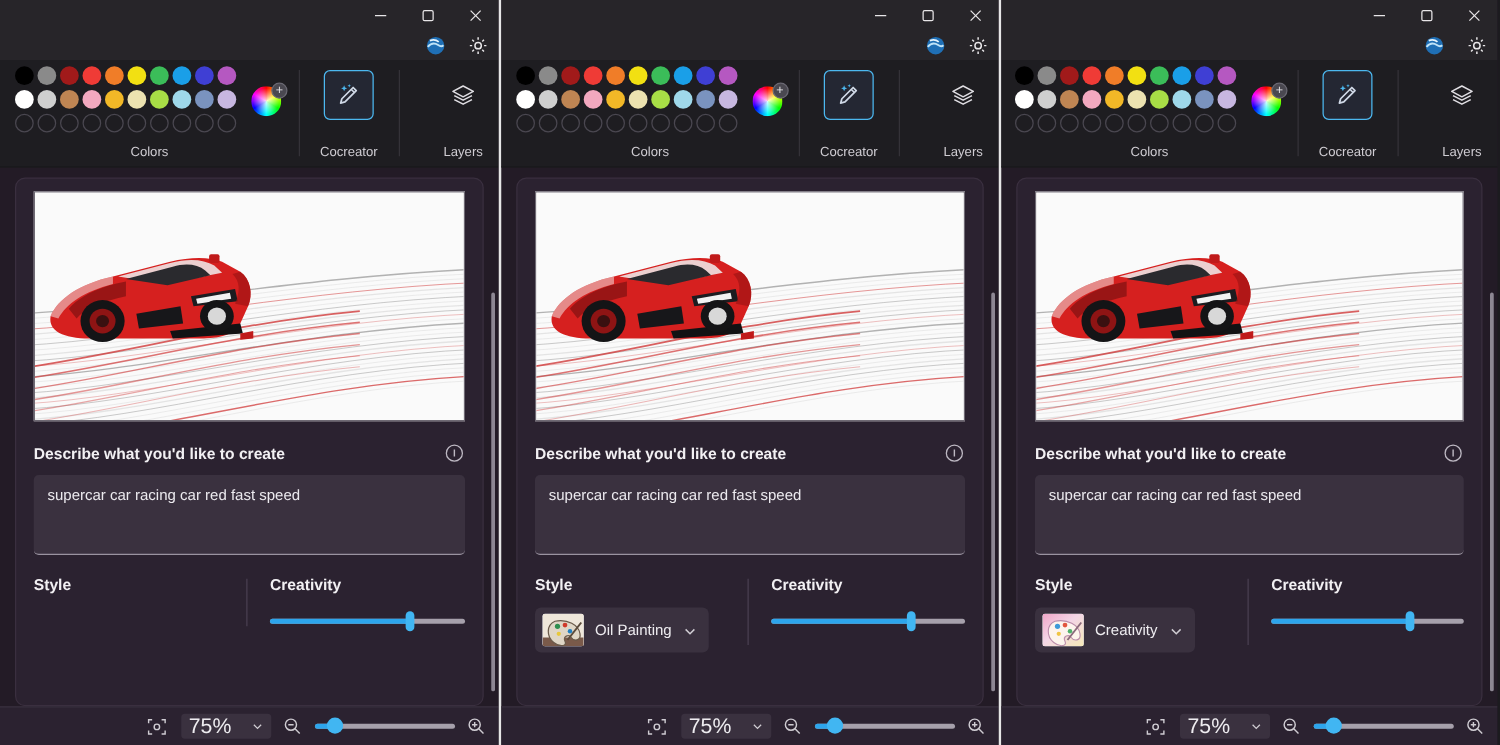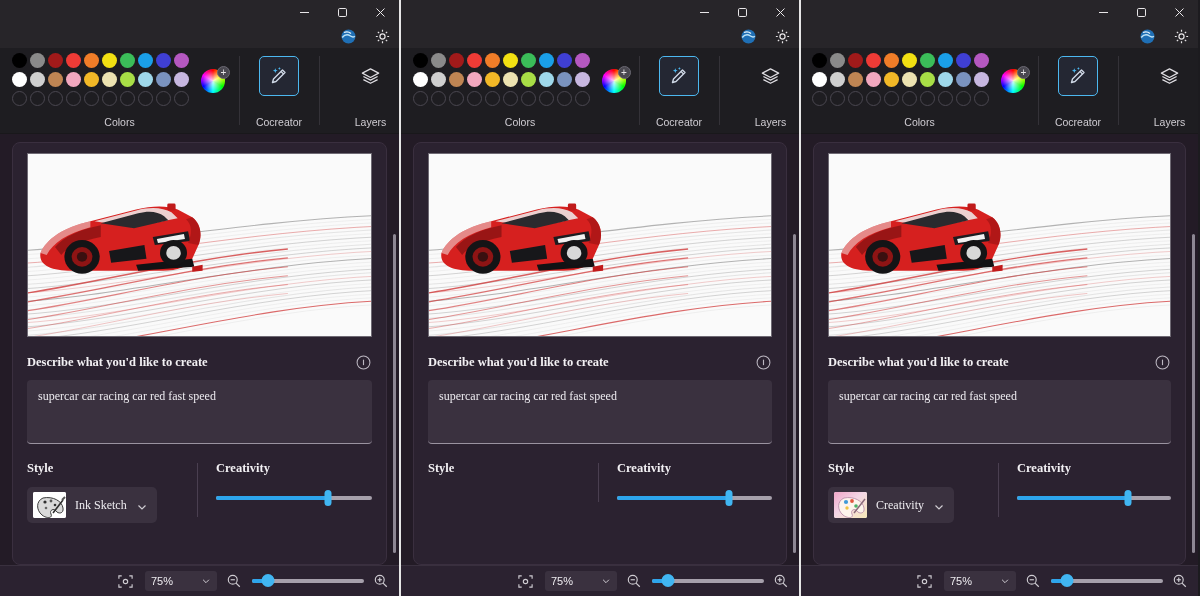--- a/index.html
+++ b/index.html
@@ -85,21 +85,21 @@
     color: #e8e6e8; font-size: 10px; line-height: 11px; text-align: center;
   }
   .tool {
     width: 40px; height: 40px; margin-top: 8px;
     display: flex; align-items: center; justify-content: center;
     border-radius: 5px;
   }
   .tool.sel { border: 1.5px solid #4cb8f0; background: #242733; }
 
   
-  .body { flex: 1 1 auto; position: relative; padding: 8px 12px 0 12px; overflow: hidden; font-family: Liberation Serif, serif; }
+  .body { flex: 1 1 auto; position: relative; padding: 8px 12px 0 12px; overflow: hidden; }
   .card {
     background: #2b2230;
     border: 1px solid #3a2f3f;
     border-radius: 8px;
     height: 100%;
     padding: 10px 14px 0 14px;
     display: flex; flex-direction: column;
     overflow: hidden;
   }
   .preview {
@@ -169,21 +169,21 @@
     display: flex; align-items: center; justify-content: flex-end;
     gap: 9px; padding-right: 9px;
     border-top: 1px solid #39303e;
   }
   .fitbtn { width: 22px; height: 20px; display: flex; align-items: center; justify-content: center; }
   .zoomsel {
     display: flex; align-items: center; justify-content: space-between;
     width: 72px; height: 20px; padding: 0 6px;
     background: #3a313f; border-radius: 3px;
   }
-  .zoomsel .zv { font-size: 11px; color: #eeecf0; }
+  .zoomsel .zv { font-size: 17px; color: #eeecf0; }
   .zicon { width: 17px; height: 17px; }
   .zslider { position: relative; width: 112px; height: 18px; }
   .ztrack { position: absolute; top: 7px; left: 0; right: 0; height: 3.5px; border-radius: 2px; background: #a6a0ab; }
   .zfill { position: absolute; top: 7px; left: 0; height: 3.5px; border-radius: 2px; background: #2da5ec; }
   .zthumb {
     position: absolute; top: 2px; width: 13px; height: 13px; border-radius: 50%;
     background: #41b6f2; transform: translateX(-50%);
   }
 </style>
 </head>
@@ -367,40 +367,20 @@
               <line x1="9" y1="6" x2="9" y2="11.8" stroke="#bdb8c2" stroke-width="1.2"></line>
             </svg>
           </div>
         </div>
 
         <div class="textarea" title="Describe what you'd like to create">supercar car racing car red fast speed</div>
 
         <div class="controls">
           <div class="ctl-style">
             <div class="ctl-label">Style</div>
-            <div class="stylebtn">
-              <div class="stylethumb">
-                  <svg viewBox="0 0 33 26">
-                    <rect width="33" height="26" fill="#fff"></rect>
-      <path d="M10 6 C 20 4, 29 9, 30 16 C 31 22, 25 22, 23 19 C 21 16, 16 18, 18 22 C 20 26, 14 27, 9 23 C 3 18, 3 9, 10 6 Z" fill="#d9d9d9" stroke="#3a3a3a" stroke-width="1"></path>
-      <circle cx="12" cy="10" r="1.6" fill="#2e2e2e"></circle>
-                    <circle cx="18" cy="9" r="1.4" fill="#555"></circle>
-      <circle cx="22" cy="13" r="1.3" fill="#333"></circle>
-                    <circle cx="13" cy="16" r="1.3" fill="#666"></circle>
-      <path d="M20 21 L 30 8" stroke="#2e2e2e" stroke-width="1.6"></path>
-      <path d="M29 8 L 32 5" stroke="#555" stroke-width="2"></path>
-                  </svg>
-                </div>
-              <div class="stylename">Ink Sketch</div>
-              <div class="chev">
-                <svg width="12" height="12" viewBox="0 0 12 12">
-                    <path d="M2.5 4.5 L6 8 L9.5 4.5" fill="none" stroke="#cfccd2" stroke-width="1.2"></path>
-                  </svg>
-              </div>
-            </div>
           </div>
           <div class="ctl-div"></div>
           <div class="ctl-creativity">
             <div class="ctl-label">Creativity</div>
             <div class="slider">
               <div class="strack"></div>
               <div class="sfill" style="width: 72%;"></div>
               <div class="sthumb" style="left: 72%;"></div>
             </div>
           </div>
@@ -626,20 +606,40 @@
               <line x1="9" y1="6" x2="9" y2="11.8" stroke="#bdb8c2" stroke-width="1.2"></line>
             </svg>
           </div>
         </div>
 
         <div class="textarea" title="Describe what you'd like to create">supercar car racing car red fast speed</div>
 
         <div class="controls">
           <div class="ctl-style">
             <div class="ctl-label">Style</div>
+            <div class="stylebtn">
+              <div class="stylethumb">
+                  <svg viewBox="0 0 33 26">
+                    <rect width="33" height="26" fill="#efe7da"></rect>
+      <rect y="19" width="33" height="7" fill="#7a5a4a"></rect>
+      <path d="M10 6 C 20 4, 29 9, 30 16 C 31 22, 25 22, 23 19 C 21 16, 16 18, 18 22 C 20 26, 14 27, 9 23 C 3 18, 3 9, 10 6 Z" fill="#dfd6c6" stroke="#6a5a4a" stroke-width="1"></path>
+      <circle cx="12" cy="10" r="2.1" fill="#2f8f4f"></circle>
+                    <circle cx="18" cy="9" r="1.9" fill="#d03a2a"></circle>
+      <circle cx="22" cy="14" r="1.8" fill="#1f7fc0"></circle>
+                    <circle cx="13" cy="16" r="1.7" fill="#e8c83a"></circle>
+      <path d="M20 21 L 31 7" stroke="#5a4a3a" stroke-width="1.6"></path>
+                  </svg>
+                </div>
+              <div class="stylename">Oil Painting</div>
+              <div class="chev">
+                <svg width="12" height="12" viewBox="0 0 12 12">
+                    <path d="M2.5 4.5 L6 8 L9.5 4.5" fill="none" stroke="#cfccd2" stroke-width="1.2"></path>
+                  </svg>
+              </div>
+            </div>
           </div>
           <div class="ctl-div"></div>
           <div class="ctl-creativity">
             <div class="ctl-label">Creativity</div>
             <div class="slider">
               <div class="strack"></div>
               <div class="sfill" style="width: 72%;"></div>
               <div class="sthumb" style="left: 72%;"></div>
             </div>
           </div>

